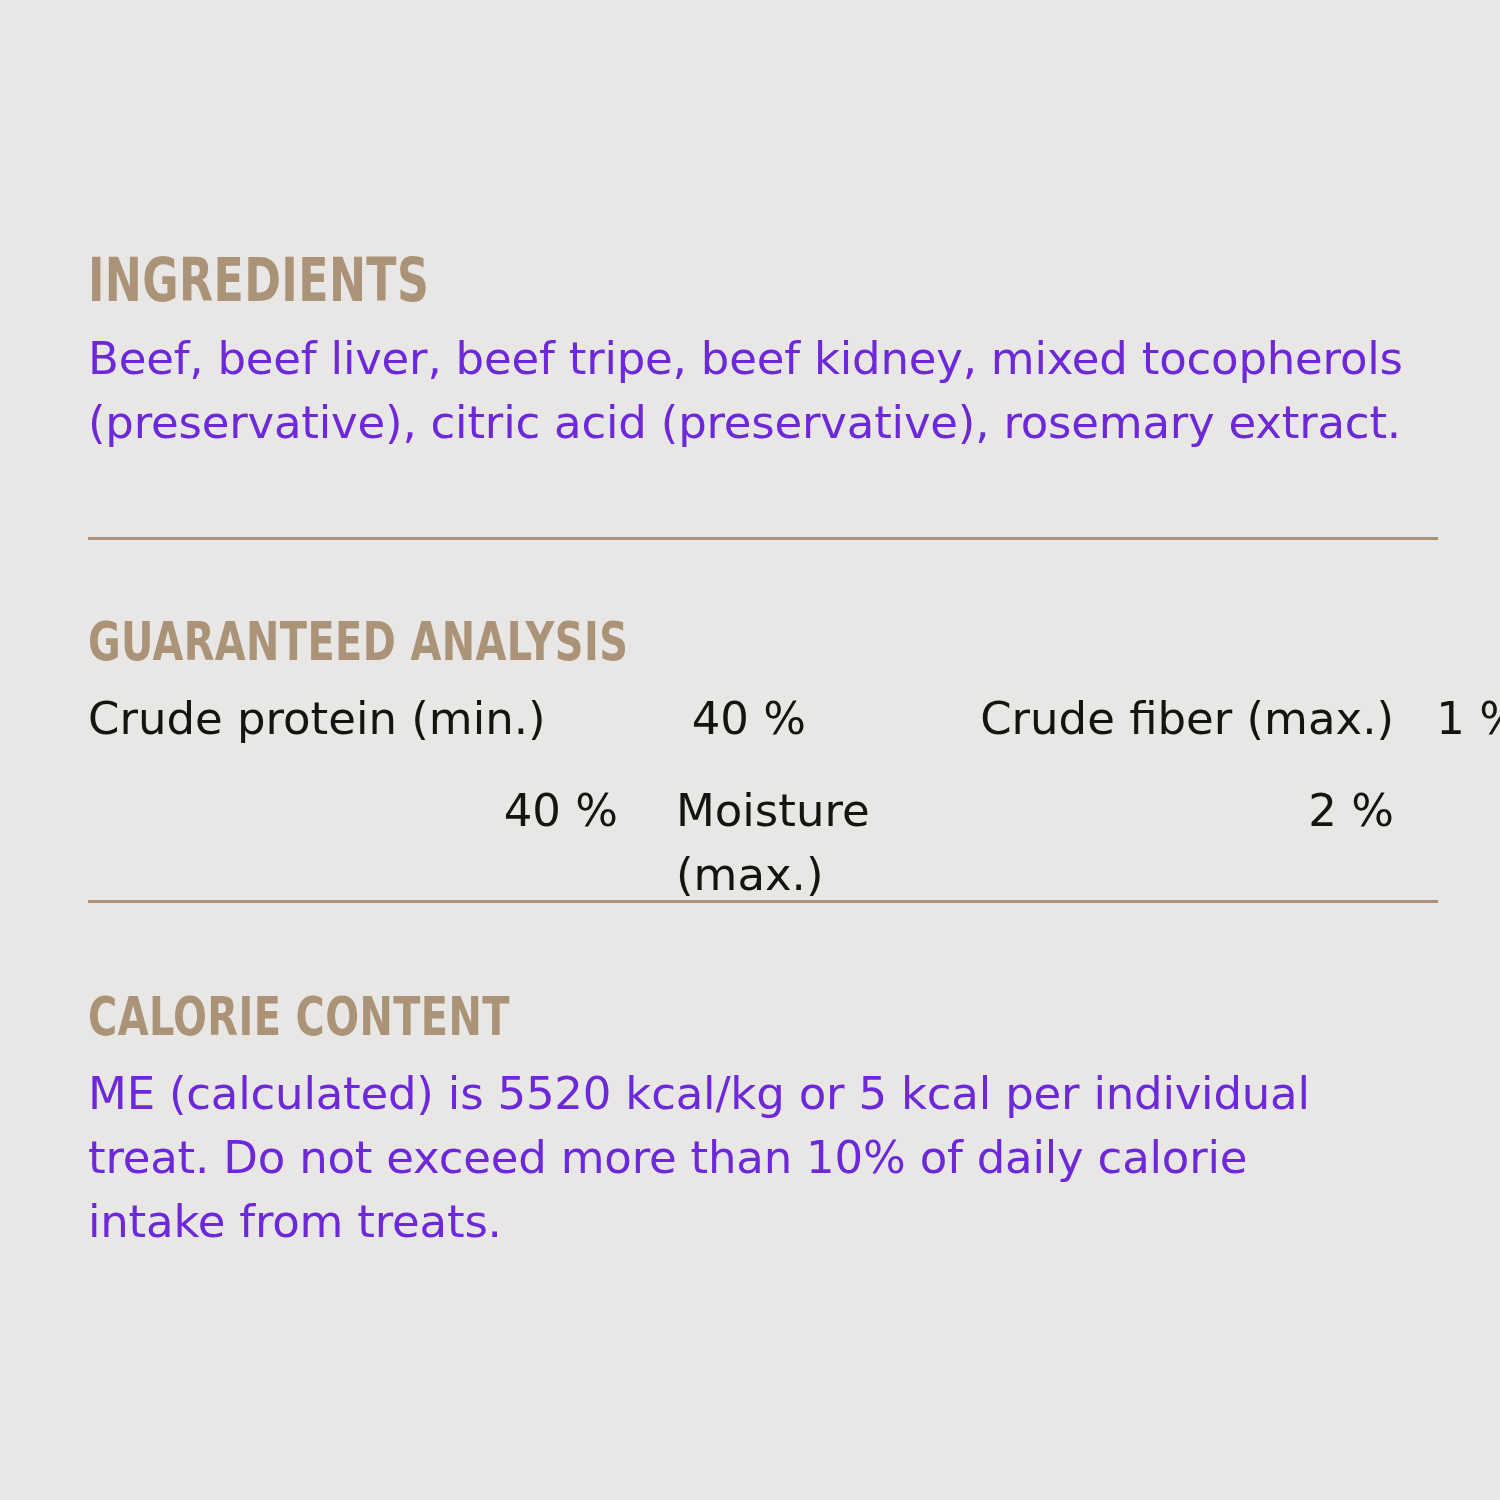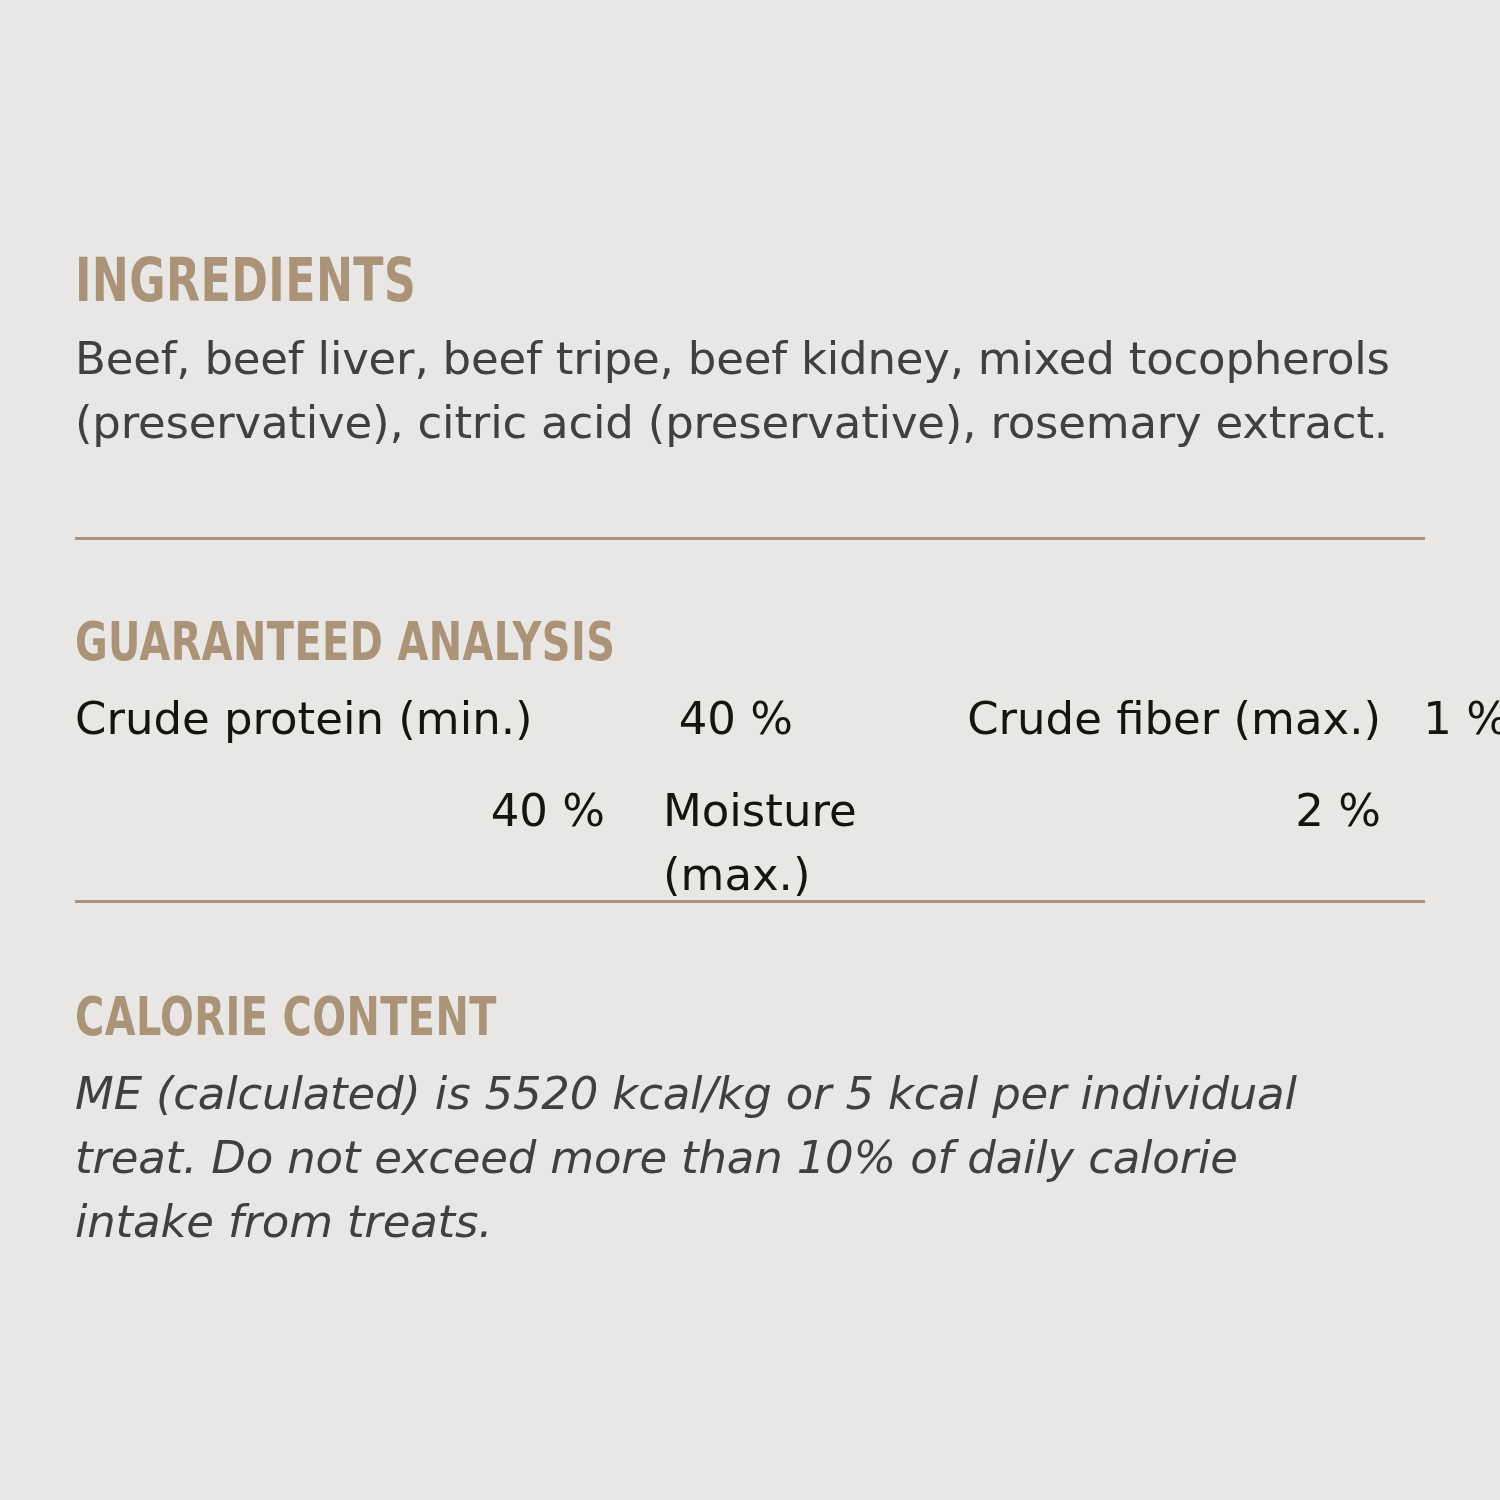--- a/index.html
+++ b/index.html
@@ -9,21 +9,21 @@
   body {
     width: 1500px;
     height: 1500px;
     background: #e8e7e5;
     font-family: "DejaVu Sans", sans-serif;
     color: #1d1d1b;
     overflow: hidden;
   }
   .panel {
     position: absolute;
-    left: 75px;
+    left: 88px;
     top: 0;
     width: 1350px;
     height: 1138px;
     box-sizing: border-box;
   }
   .section {
     position: absolute;
     left: 0;
     width: 1350px;
   }
@@ -36,21 +36,21 @@
     transform: scaleX(0.82);
     transform-origin: left center;
   }
   #ingredients-title { font-size: 60px; }
   #ga-title { font-size: 54px; }
   #calorie-title { font-size: 54px; }
 
   .body-text {
     font-size: 45px;
     line-height: 1.42;
-    color: #404040;
+    color: #6d28d9;
     letter-spacing: -0.2px;
   }
 
   .divider {
     position: absolute;
     left: 0;
     width: 1350px;
     height: 3px;
     background: #ab9377;
   }
@@ -81,21 +81,21 @@
   .ga-cell-value { text-align: right; padding-right: 0; }
   .ga-col2-label { padding-left: 30px; text-align: right; }
   .ga-col2-value { text-align: right; }
 
   
   #divider-2 { top: 900px; }
 
   
   #sec-calorie { top: 985px; }
   #sec-calorie .section-title { margin: 0 0 14px 0; }
-  #calorie-body { width: 1280px; font-style: italic; }
+  #calorie-body { width: 1280px; }
 </style>
 </head>
 <body>
 
 <div class="panel">
 
   <div class="section" id="sec-ingredients">
     <div class="section-title" id="ingredients-title">INGREDIENTS</div>
     <div class="body-text" id="ingredients-body">Beef, beef liver, beef tripe, beef kidney, mixed tocopherols (preservative), citric acid (preservative), rosemary extract.</div>
   </div>

